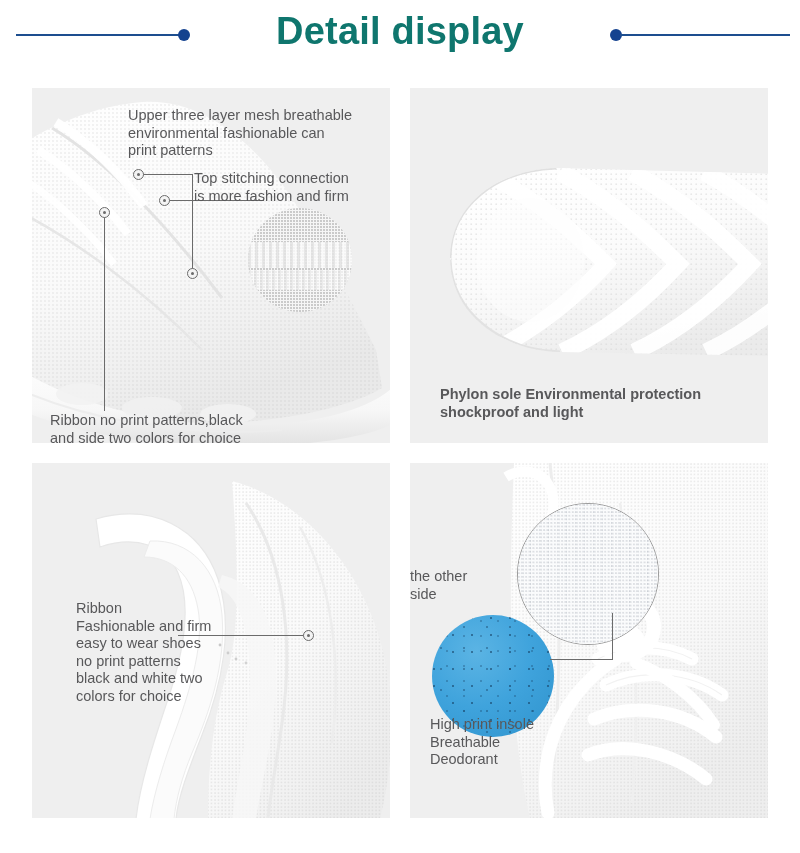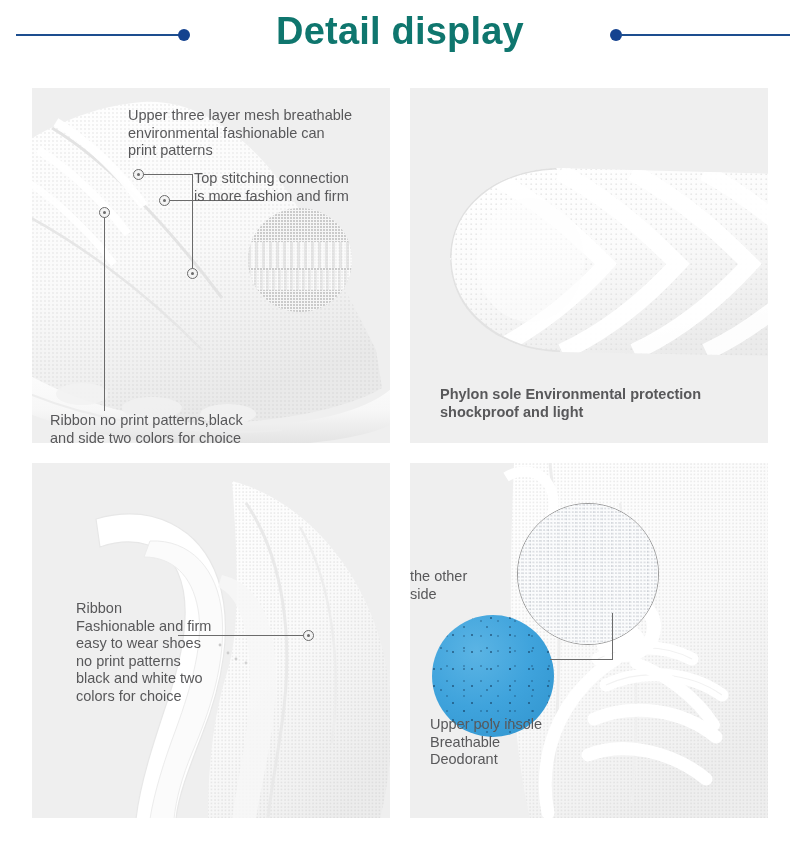--- a/index.html
+++ b/index.html
@@ -368,15 +368,15 @@
                   radial-gradient(circle at 15px 6px, rgba(20,60,95,0.30) 0.8px, transparent 1.1px);
                 background-size: 19px 17px, 23px 21px, 17px 15px;"></div>
   </div>
 
   <div class="lead-h" style="left:140px; top:196px; width:62px;"></div>
   <div class="lead-v" style="left:202px; top:150px; height:47px;"></div>
 </div>
 
 <div class="note" style="left:410px; top:568px; width:100px;">the other
 side</div>
-<div class="note" style="left:430px; top:716px; width:180px;">Upper poly insole
+<div class="note" style="left:430px; top:716px; width:180px;">High print insole
 Breathable
 Deodorant</div>
 
 </body></html>

